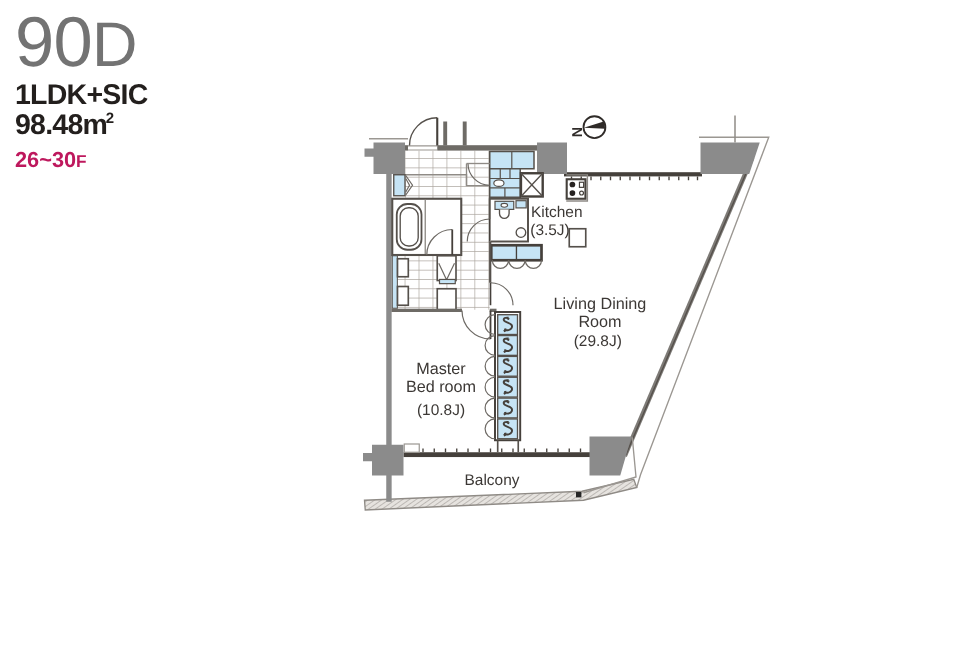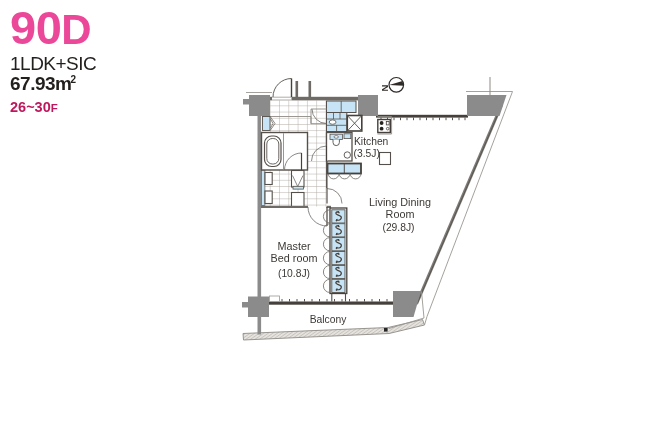--- a/index.html
+++ b/index.html
@@ -1,37 +1,37 @@
 <!DOCTYPE html>
 <html><head>
 <meta charset="utf-8">
 <style>
   html,body{margin:0;padding:0;}
   body{
     width:646px;height:430px;background:#ffffff;overflow:hidden;position:relative;
     font-family:"Liberation Sans","DejaVu Sans",sans-serif;
   }
   .header{position:absolute;left:10px;top:4px;color:#231f1d;}
-  .unit-code{font-weight:bold;font-size:47px;line-height:1;letter-spacing:-0.5px;color:#ec4899;}
+  .unit-code{font-weight:normal;font-size:47px;line-height:1;letter-spacing:-0.5px;color:#737373;}
   .unit-code .letter{font-size:42px;}
-  .layout-type{font-weight:normal;font-size:19px;line-height:1;margin-top:3px;letter-spacing:-0.5px;text-align:right;}
+  .layout-type{font-weight:bold;font-size:19px;line-height:1;margin-top:3px;letter-spacing:-0.5px;text-align:right;}
   .area{font-weight:bold;font-size:19px;line-height:1;margin-top:1px;letter-spacing:-0.5px;}
   .area .sup{font-size:10px;vertical-align:super;letter-spacing:0;margin-left:-1px;}
   .floors{font-weight:bold;font-size:14.5px;line-height:1;margin-top:7px;color:#be185d;letter-spacing:0;}
   .floors .suffix{font-size:11.5px;}
   svg{position:absolute;left:0;top:0;}
   svg text{font-family:"Liberation Sans","DejaVu Sans",sans-serif;}
 </style>
 </head>
 <body>
 
 <div class="header">
   <div class="unit-code"><span>90</span><span class="letter">D</span></div>
   <div class="layout-type">1LDK+SIC</div>
-  <div class="area"><span>67.93m</span><span class="sup">2</span></div>
+  <div class="area"><span>98.48m</span><span class="sup">2</span></div>
   <div class="floors"><span>26~30</span><span class="suffix">F</span></div>
 </div>
 
 <svg width="646" height="430" viewBox="0 0 646 430">
   <defs>
     <pattern id="floorgrid" width="9.3" height="6.2" patternUnits="userSpaceOnUse">
       <rect width="9.3" height="6.2" fill="#ffffff"></rect>
       <path d="M 0 0 H 9.3 M 0 0 V 6.2" stroke="#aba59e" stroke-width="0.9" fill="none"></path>
     </pattern>
     <pattern id="hatch" width="2.6" height="2.6" patternUnits="userSpaceOnUse" patternTransform="rotate(55)">

